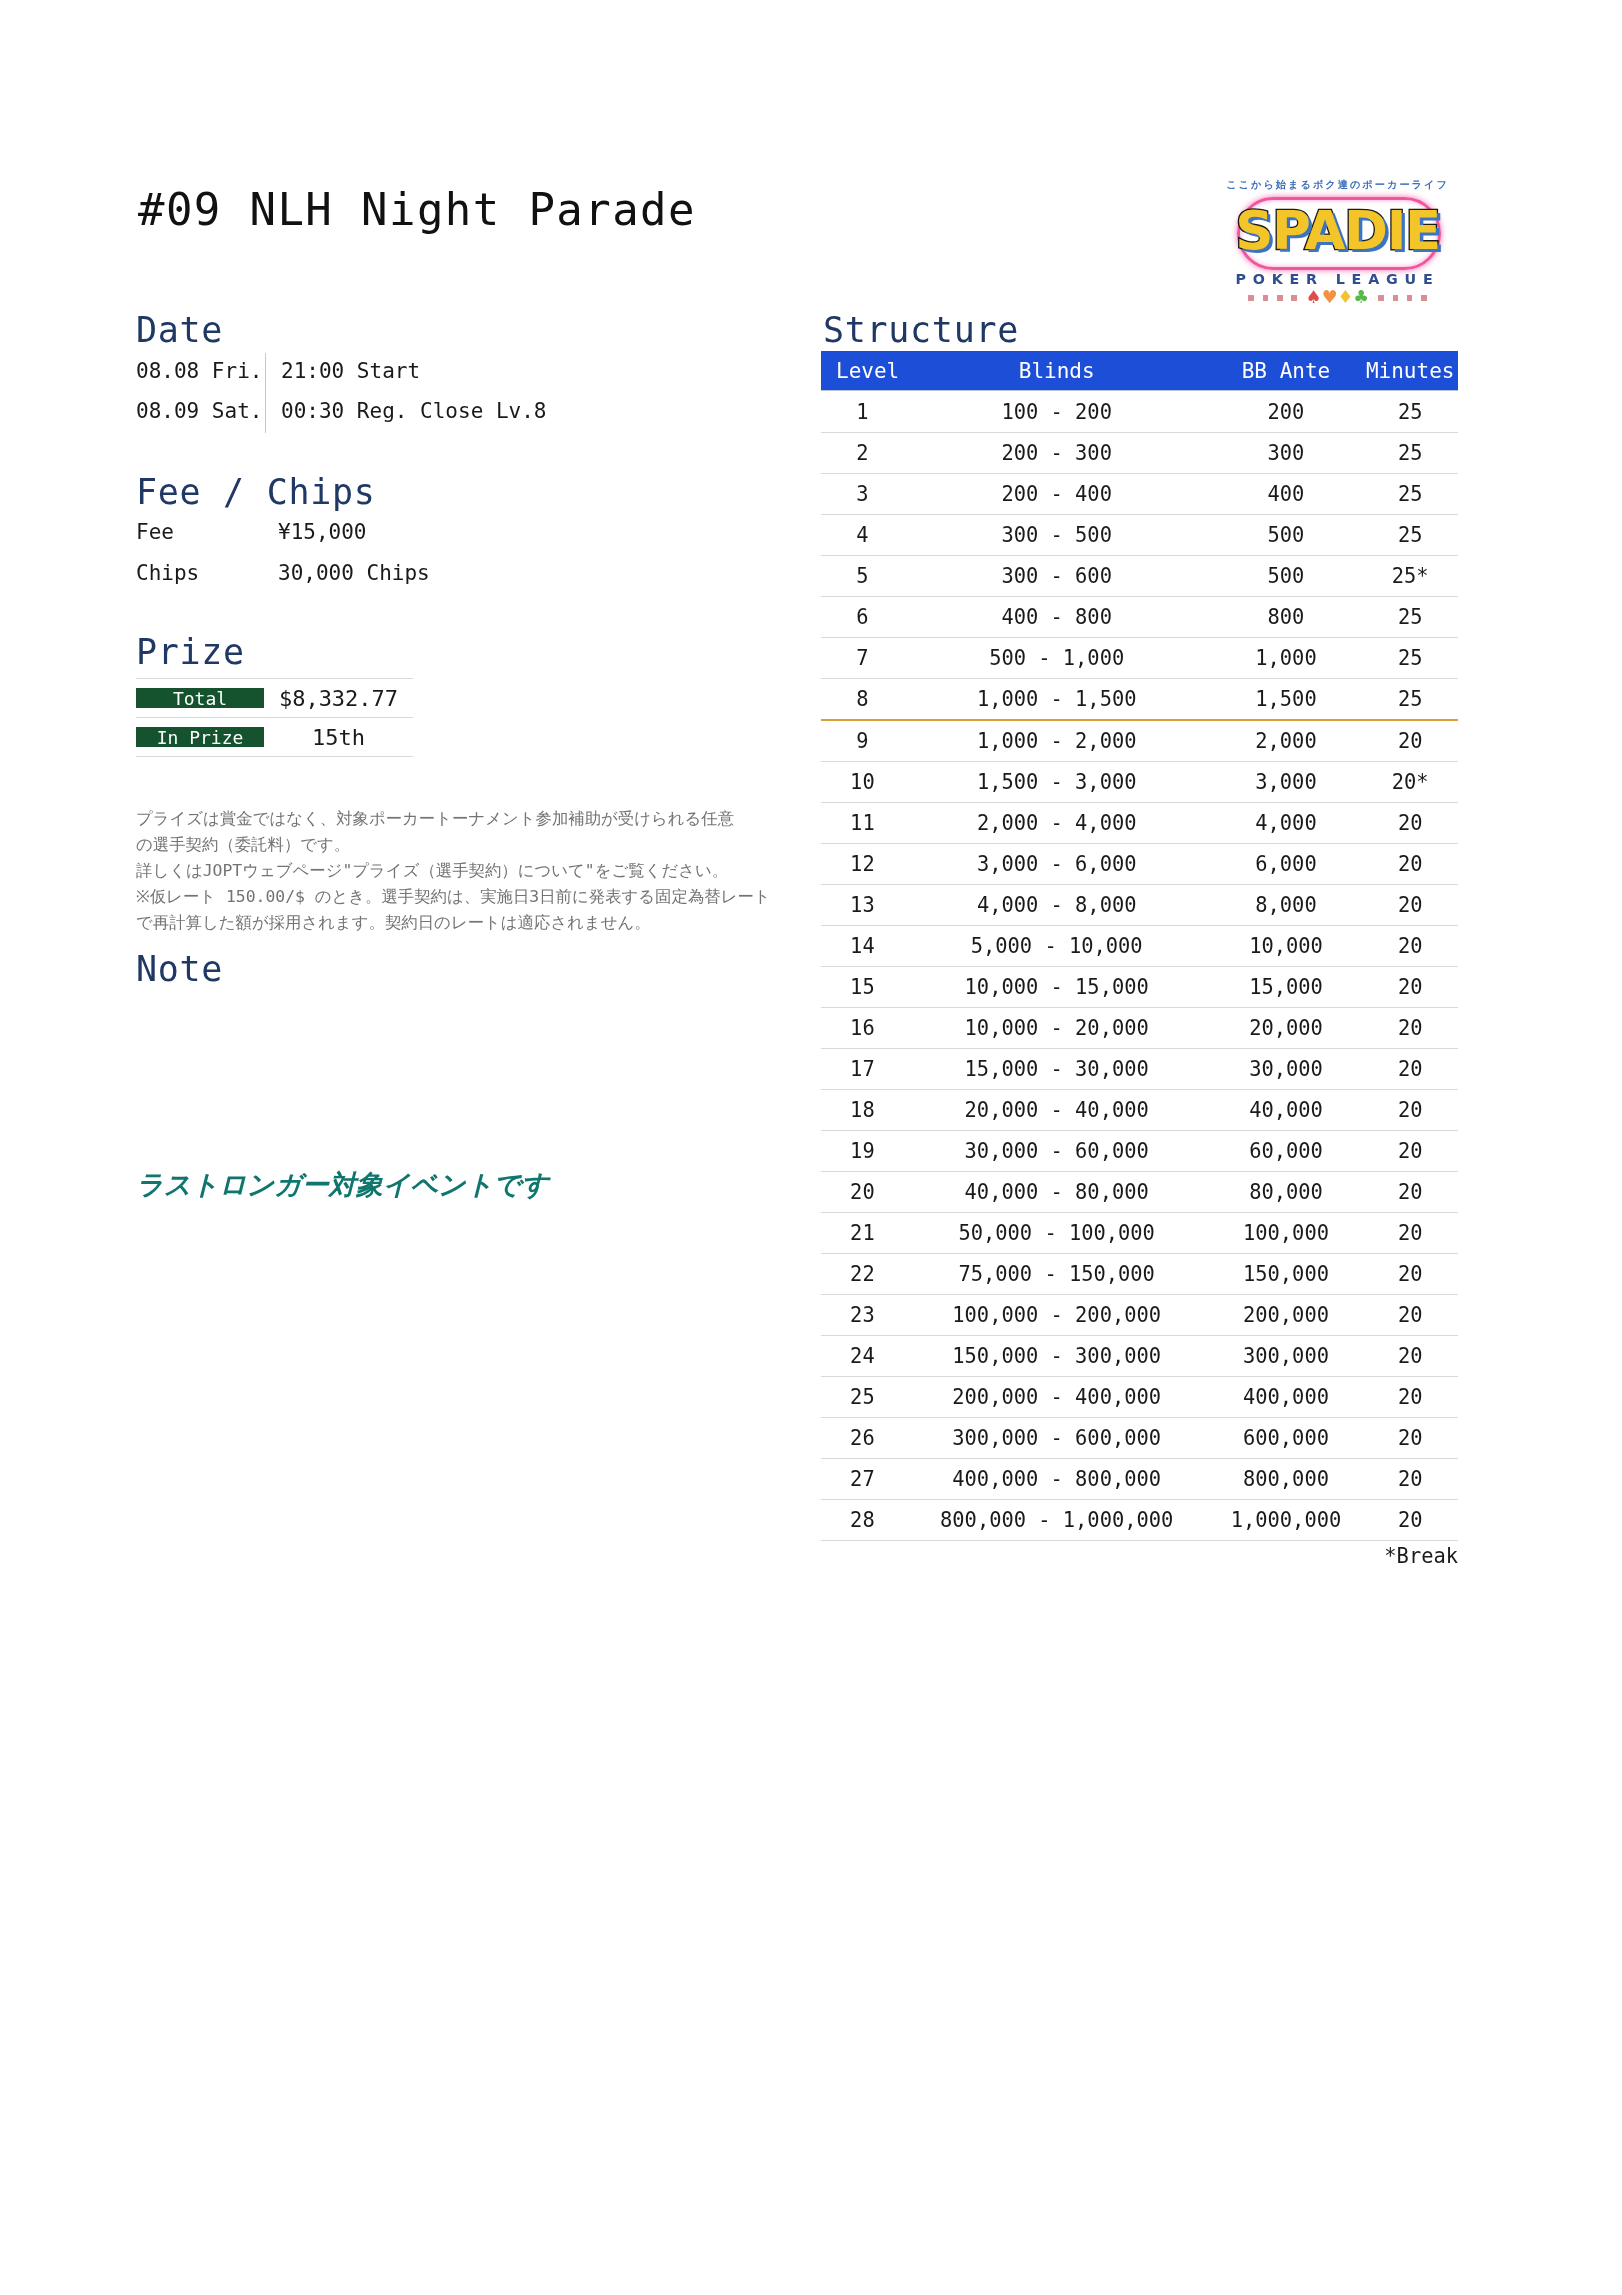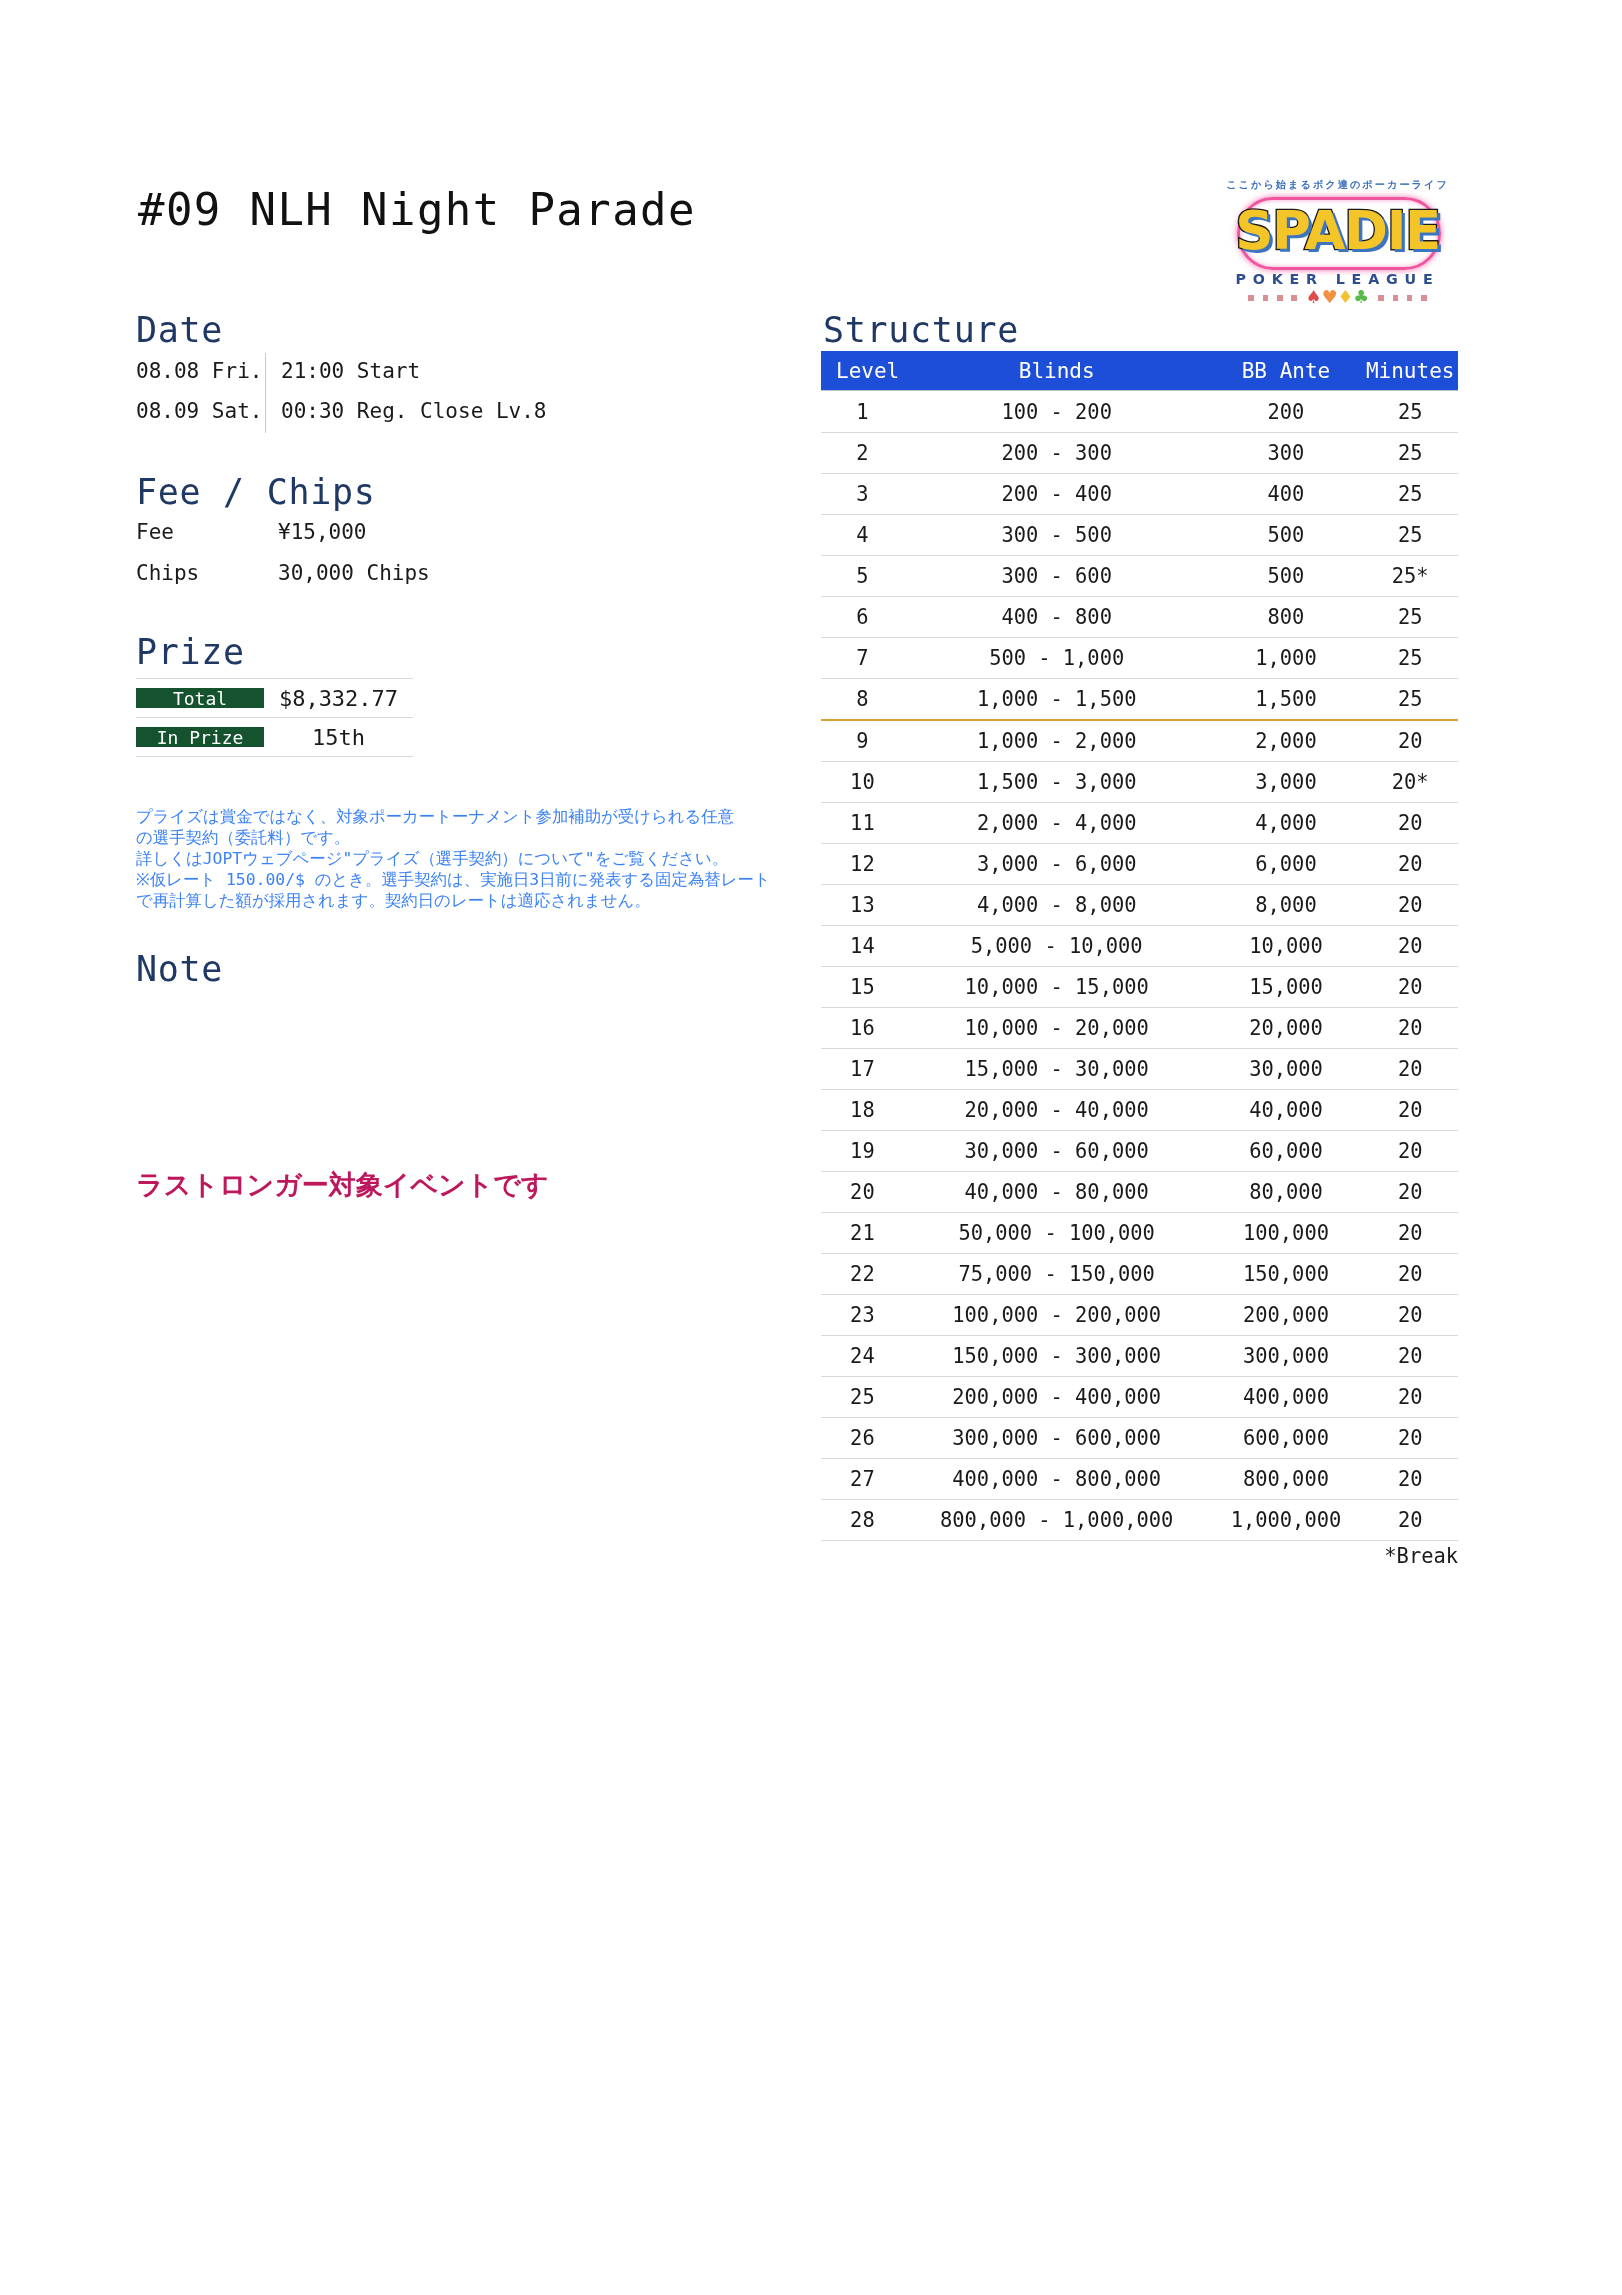--- a/index.html
+++ b/index.html
@@ -35,24 +35,24 @@
   #date-divider{position:absolute;left:265px;top:353px;width:1.4px;height:80px;background:#c9c9c9;}
 
   .prize-table{position:absolute;left:136px;top:678px;width:277px;}
   .prize-row{display:flex;align-items:center;height:38px;border-top:1.4px solid #D9D9D9;}
   .prize-row:last-child{border-bottom:1.4px solid #D9D9D9;}
   .prize-label{width:128px;height:20px;margin:2px 0;background:#14532d;color:#fff;font-size:18px;
       display:flex;align-items:center;justify-content:center;}
   .prize-value{flex:1;text-align:center;font-size:22px;}
 
   #prize-disclaimer{position:absolute;left:136px;top:806px;width:635px;font-size:16.4px;
-      line-height:21px;white-space:pre-line;color:#3b82f6;}
+      line-height:26px;white-space:pre-line;color:#737373;}
   #note-body{position:absolute;left:136px;top:994px;width:639px;font-size:21px;
       line-height:29px;white-space:pre-line;}
-  #last-longer{position:absolute;left:136px;top:1167px;font-size:27px;font-weight:bold;color:#be185d;}
+  #last-longer{position:absolute;left:136px;top:1167px;font-size:27px;font-weight:bold;color:#0f766e;font-style:italic;}
 
   
   .st-head{position:absolute;left:821px;top:351px;width:637px;height:40px;background:#1d4ed8;
       border-bottom:1.4px solid #b9c2d1;display:flex;align-items:center;color:#fff;font-size:21px;
       box-sizing:border-box;}
   .st-body{position:absolute;left:821px;top:392px;width:637px;}
   .trow{display:flex;align-items:center;height:40px;border-bottom:1.4px solid #D9D9D9;font-size:20.4px;}
   .trow.gold-divider{border-bottom:2px solid #D9A237;}
   .c-level{width:13%;text-align:center;}
   .st-head .c-level{text-align:left;padding-left:15px;box-sizing:border-box;}

